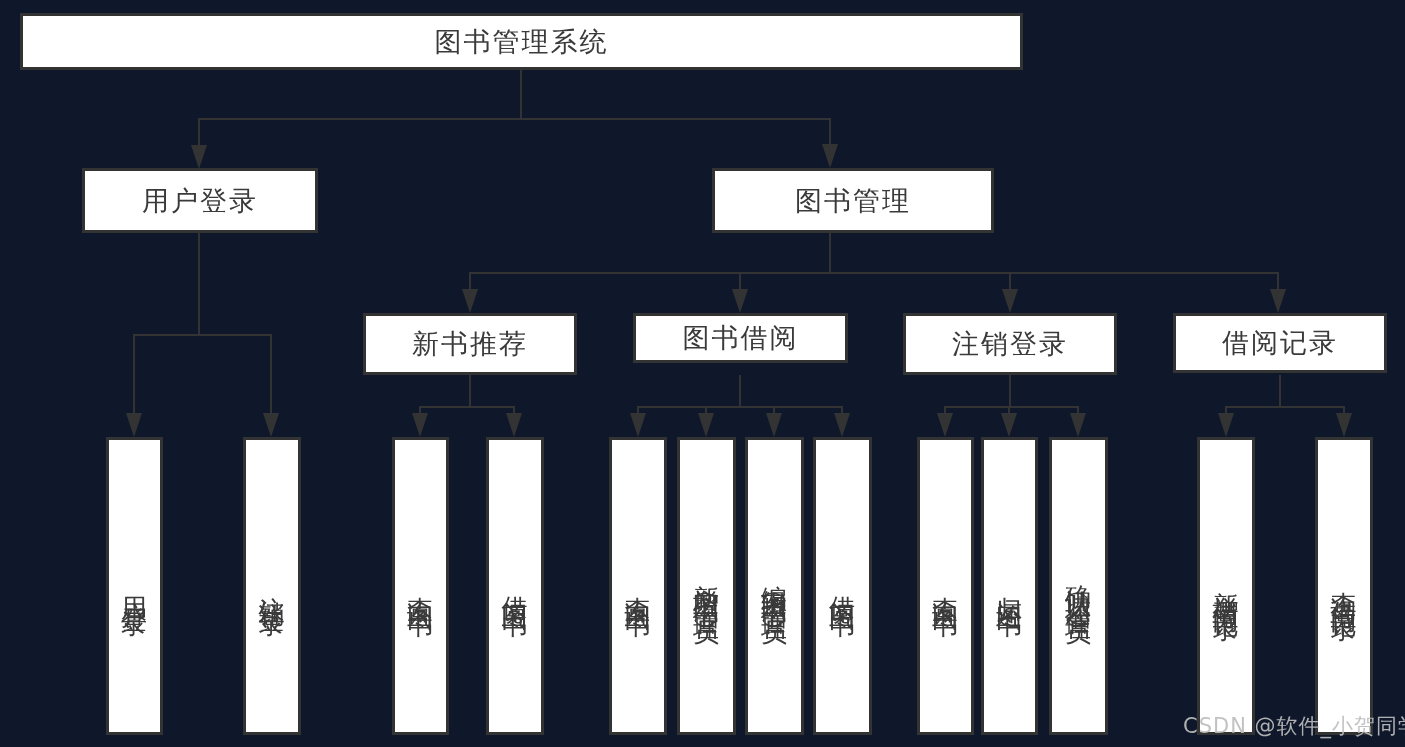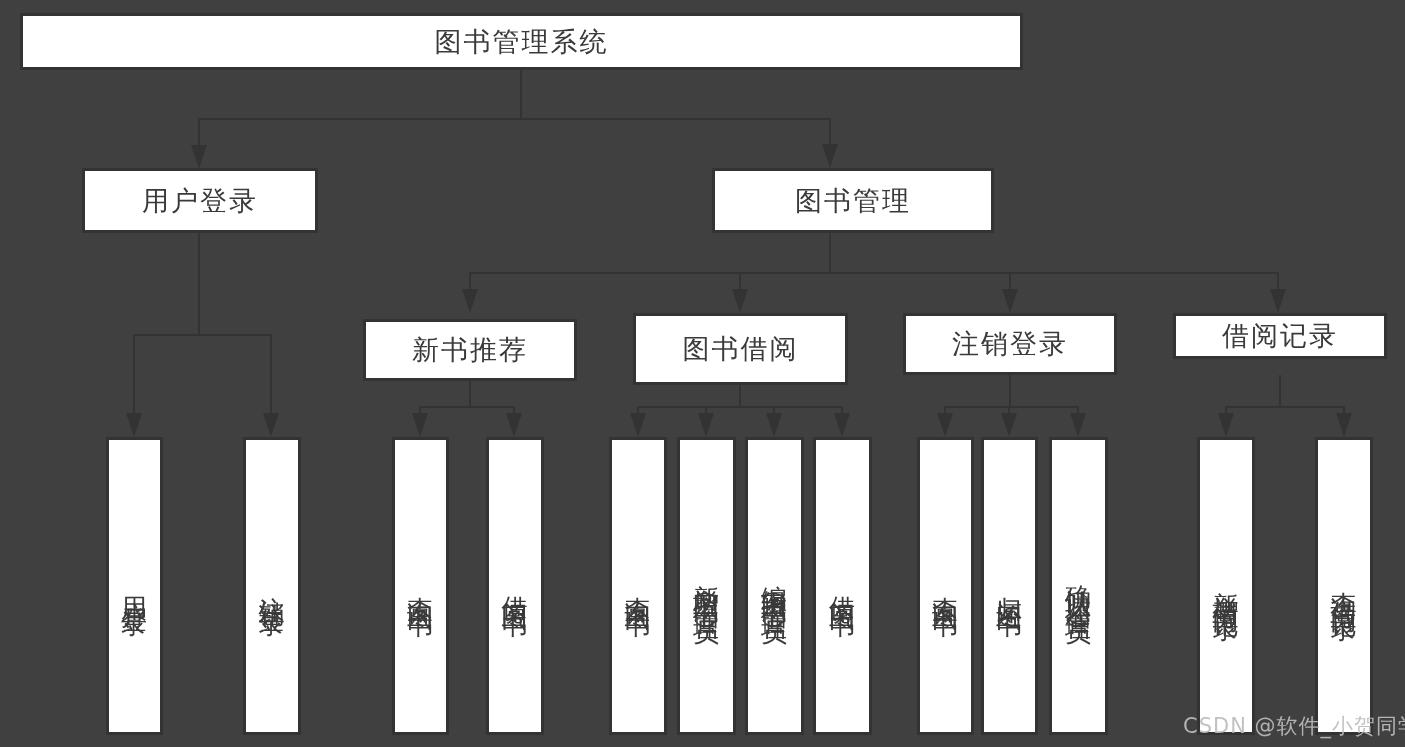--- a/index.html
+++ b/index.html
@@ -5,21 +5,21 @@
   html, body {
     margin: 0;
     padding: 0;
     background: #ffffff;
     font-family: "DejaVu Sans", sans-serif;
   }
   #stage {
     position: relative;
     width: 1405px;
     height: 747px;
-    background: #404040;
+    background: #0f172a;
     overflow: hidden;
   }
   .box {
     position: absolute;
     box-sizing: border-box;
     border: 3px solid #333333;
     background: #ffffff;
     display: flex;
     align-items: center;
     justify-content: center;
@@ -73,24 +73,24 @@
 </head>
 <body>
 
 <div id="stage">
 
   <div class="box" style="left:20px; top:13px; width:1003px; height:57px;">图书管理系统</div>
 
   <div class="box" style="left:82px; top:168px; width:236px; height:65px;">用户登录</div>
   <div class="box" style="left:712px; top:168px; width:282px; height:65px;">图书管理</div>
 
-  <div class="box" style="left:363px; top:313px; width:214px; height:62px;margin-top:6px;">新书推荐</div>
-  <div class="box" style="left:633px; top:313px; width:215px; height:72px;">图书借阅</div>
+  <div class="box" style="left:363px; top:313px; width:214px; height:62px;">新书推荐</div>
+  <div class="box" style="left:633px; top:313px; width:215px; height:50px;">图书借阅</div>
   <div class="box" style="left:903px; top:313px; width:214px; height:62px;">注销登录</div>
-  <div class="box" style="left:1173px; top:313px; width:214px; height:46px;">借阅记录</div>
+  <div class="box" style="left:1173px; top:313px; width:214px; height:60px;">借阅记录</div>
 
   <div class="box leaf" style="left:106px; top:437px; width:57px; height:298px;">用户登录</div>
   <div class="box leaf" style="left:243px; top:437px; width:58px; height:298px;">注销登录</div>
 
   <div class="box leaf" style="left:392px; top:437px; width:57px; height:298px;">查询图书</div>
   <div class="box leaf" style="left:486px; top:437px; width:58px; height:298px;">借阅图书</div>
 
   <div class="box leaf" style="left:609px; top:437px; width:58px; height:298px;">查询图书</div>
   <div class="box leaf" style="left:677px; top:437px; width:59px; height:298px;">新增图书（管理员）</div>
   <div class="box leaf" style="left:745px; top:437px; width:59px; height:298px;">编辑图书（管理员）</div>

